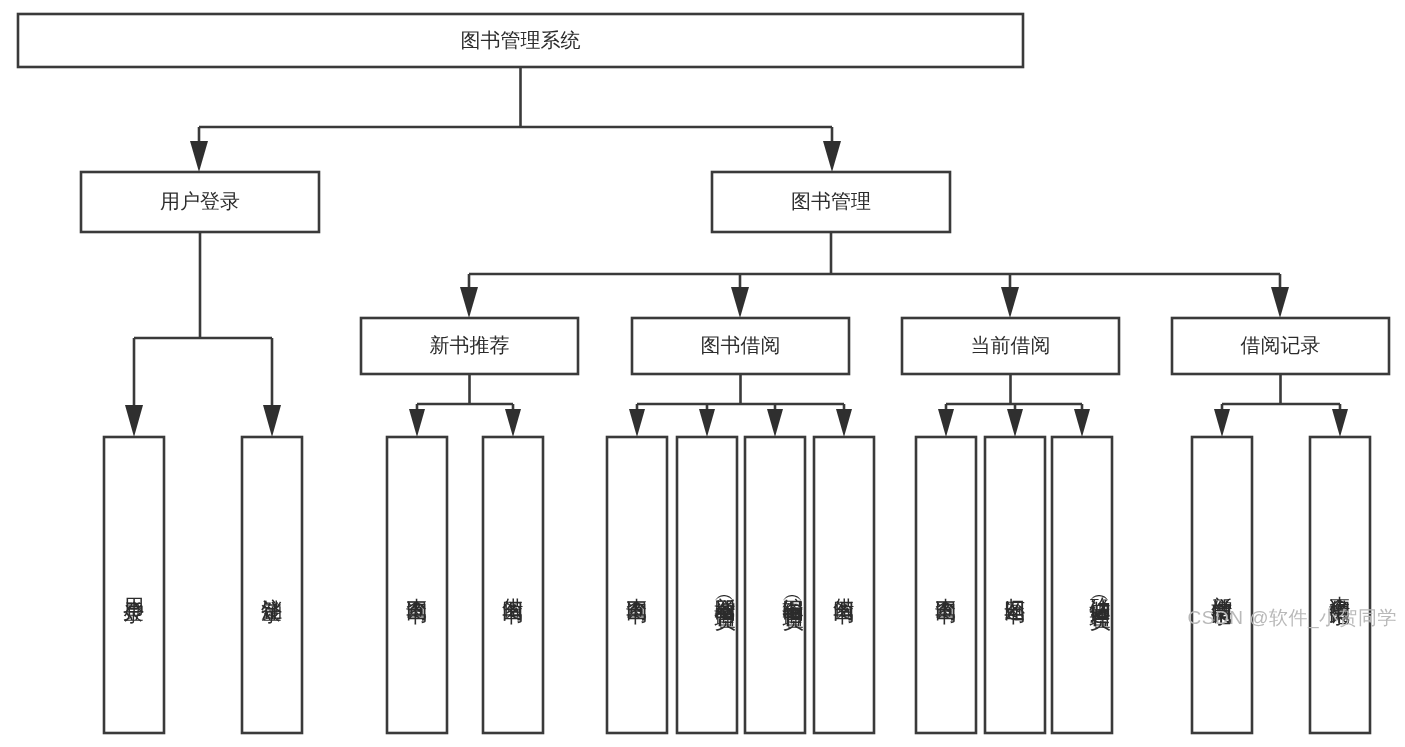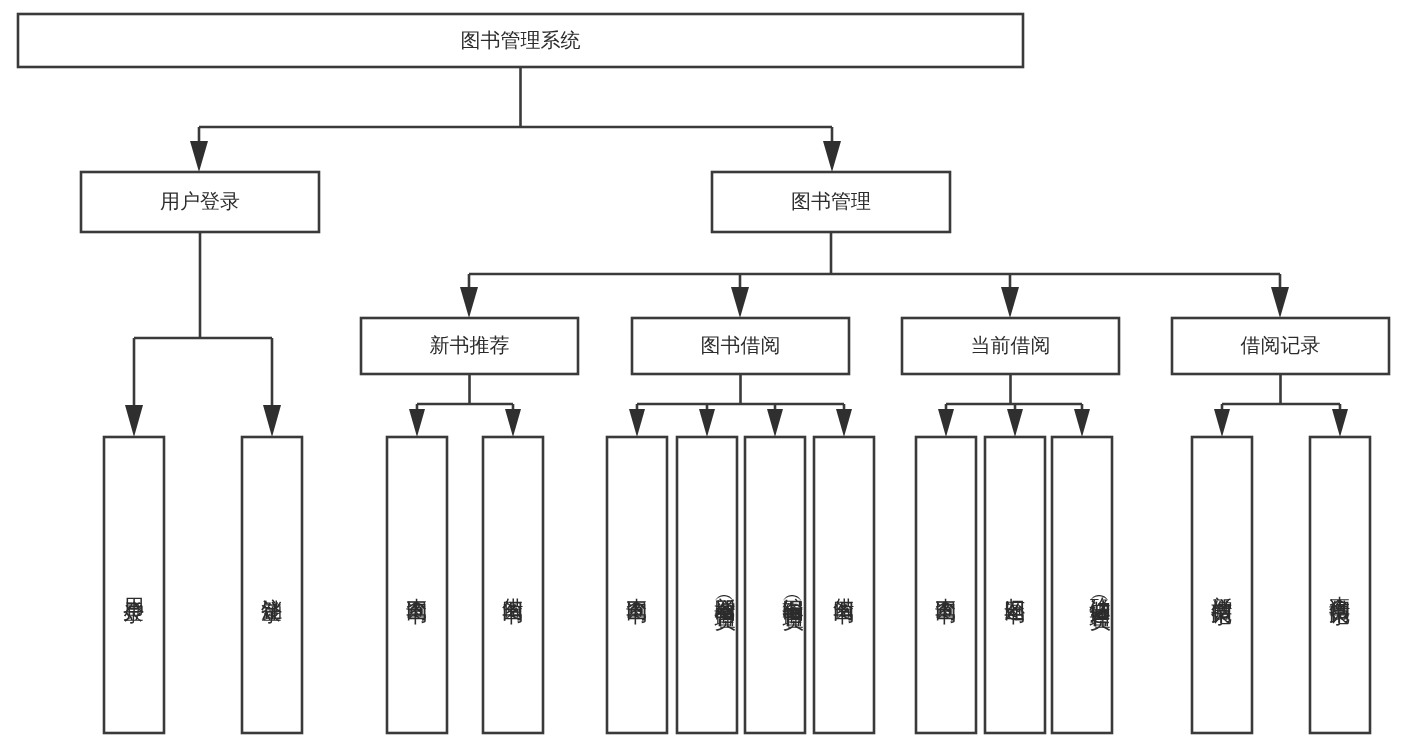--- a/index.html
+++ b/index.html
@@ -210,14 +210,15 @@
   <div class="node-label-v" style="left:607px; top:437px; width:60px; height:296px; display:flex; align-items:center; justify-content:center;">查询图书</div>
   <div class="node-label-v" style="left:677px; top:437px; width:60px; height:296px; display:flex; align-items:flex-start; justify-content:center; padding-top:8px; box-sizing:border-box;">新增图书（管理员）</div>
   <div class="node-label-v" style="left:745px; top:437px; width:60px; height:296px; display:flex; align-items:flex-start; justify-content:center; padding-top:8px; box-sizing:border-box;">编辑图书（管理员）</div>
   <div class="node-label-v" style="left:814px; top:437px; width:60px; height:296px; display:flex; align-items:center; justify-content:center;">借阅图书</div>
   <div class="node-label-v" style="left:916px; top:437px; width:60px; height:296px; display:flex; align-items:center; justify-content:center;">查询图书</div>
   <div class="node-label-v" style="left:985px; top:437px; width:60px; height:296px; display:flex; align-items:center; justify-content:center;">归还图书</div>
   <div class="node-label-v" style="left:1052px; top:437px; width:60px; height:296px; display:flex; align-items:flex-start; justify-content:center; padding-top:8px; box-sizing:border-box;">确认归还（管理员）</div>
   <div class="node-label-v" style="left:1192px; top:437px; width:60px; height:296px; display:flex; align-items:center; justify-content:center;">新增借阅记录</div>
   <div class="node-label-v" style="left:1310px; top:437px; width:60px; height:296px; display:flex; align-items:center; justify-content:center;">查询借阅记录</div>
 
+  <div class="watermark">CSDN @软件_小贺同学</div>
 
 </div>
 
 </body></html>

